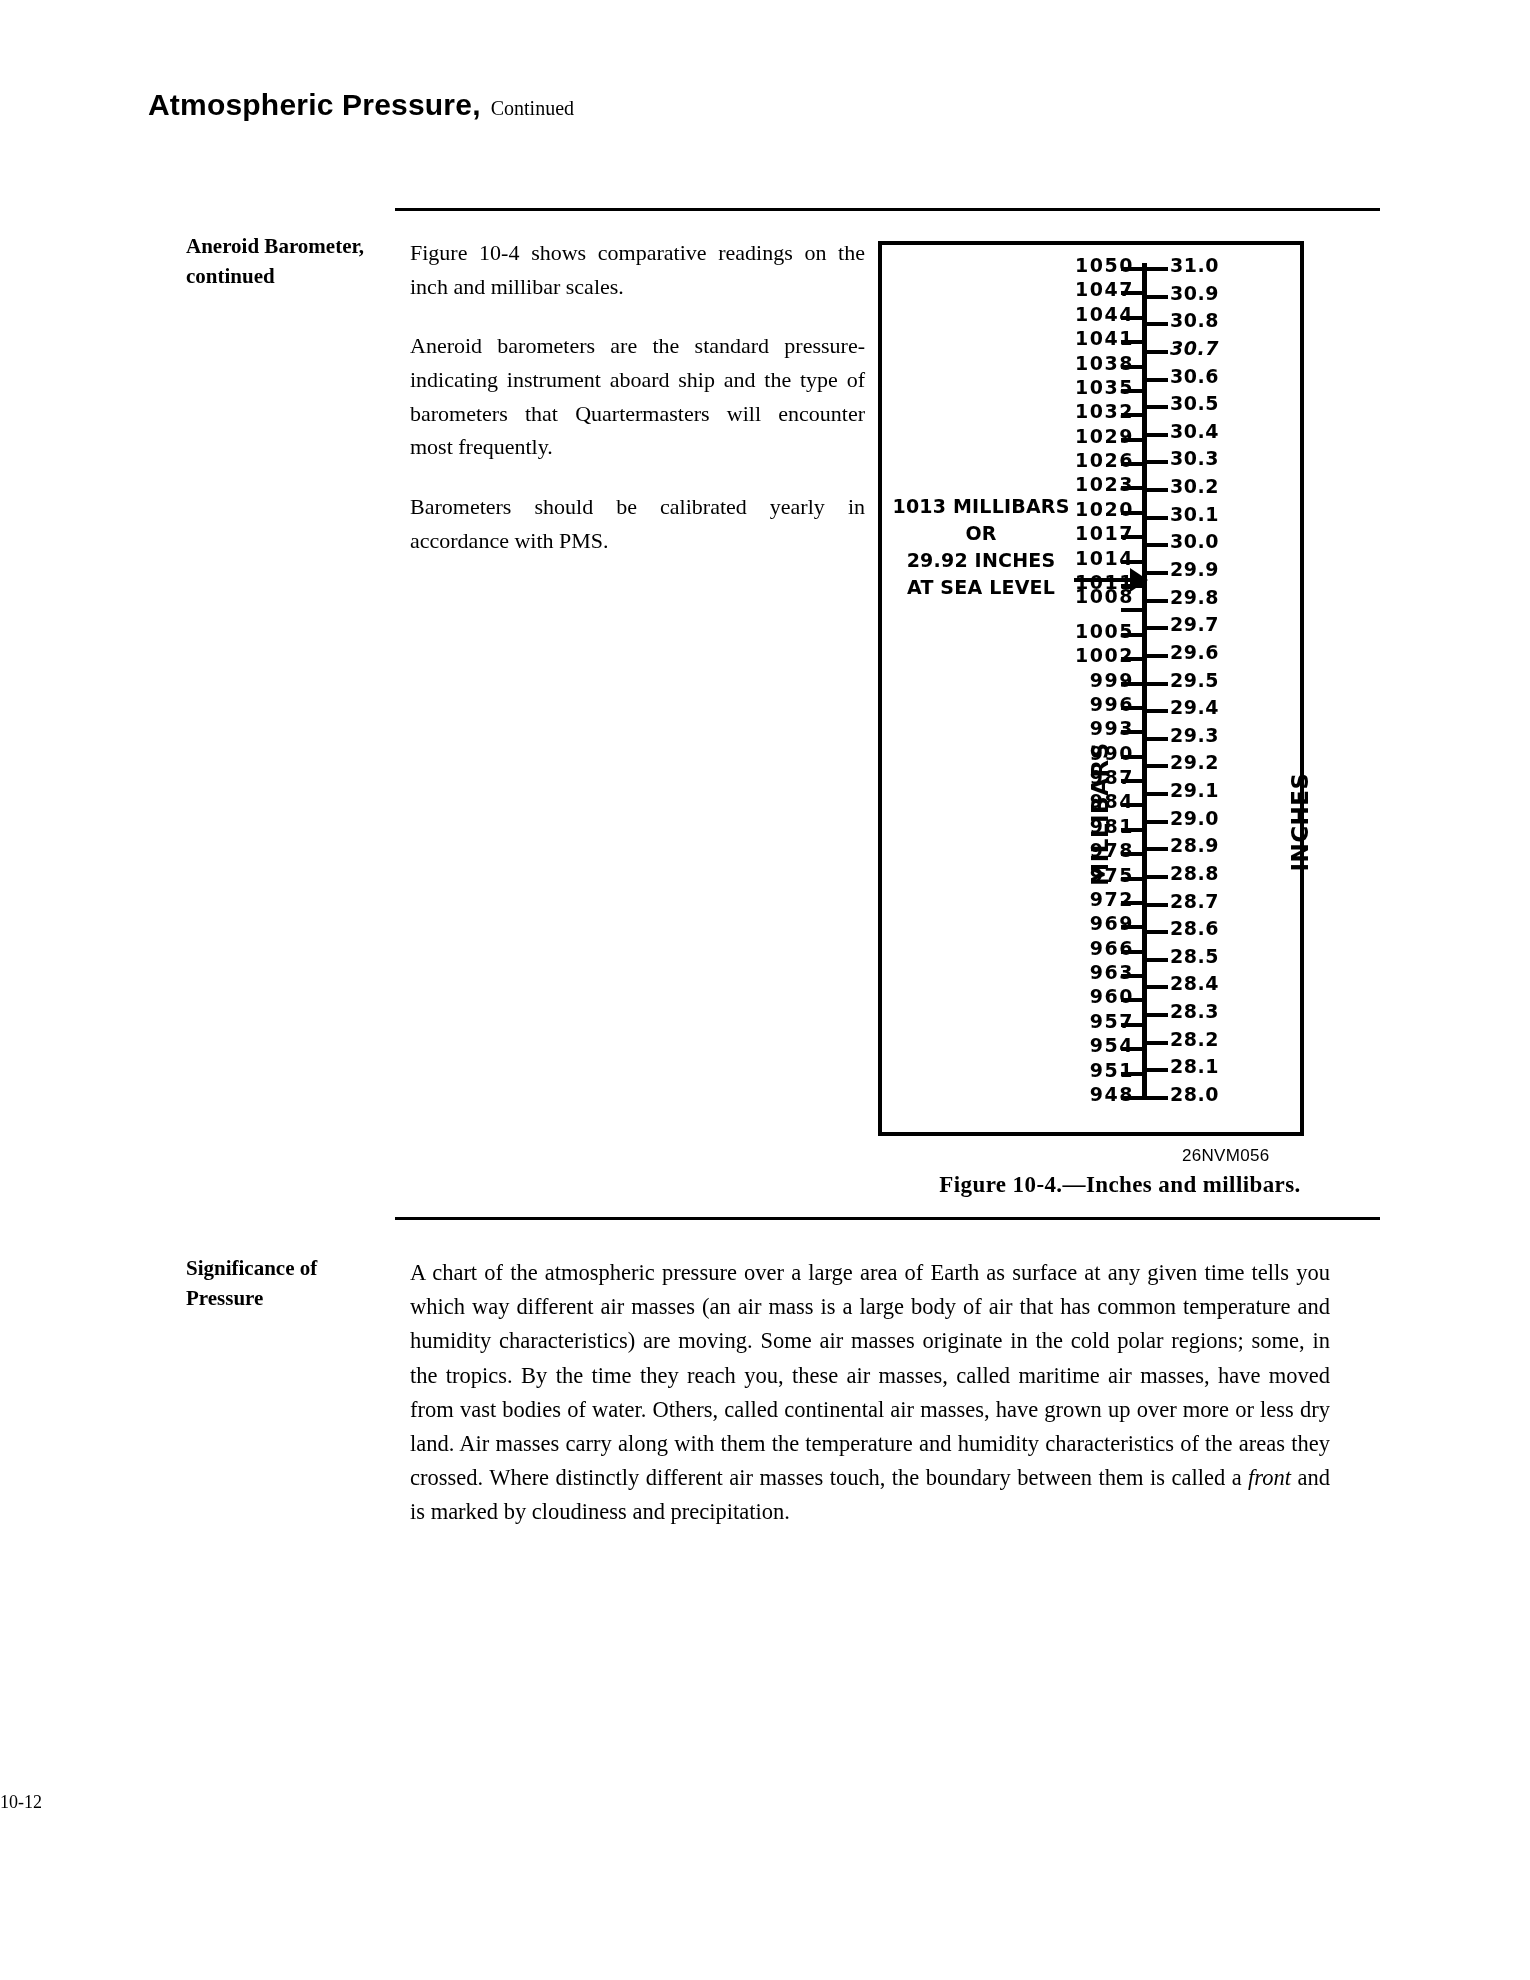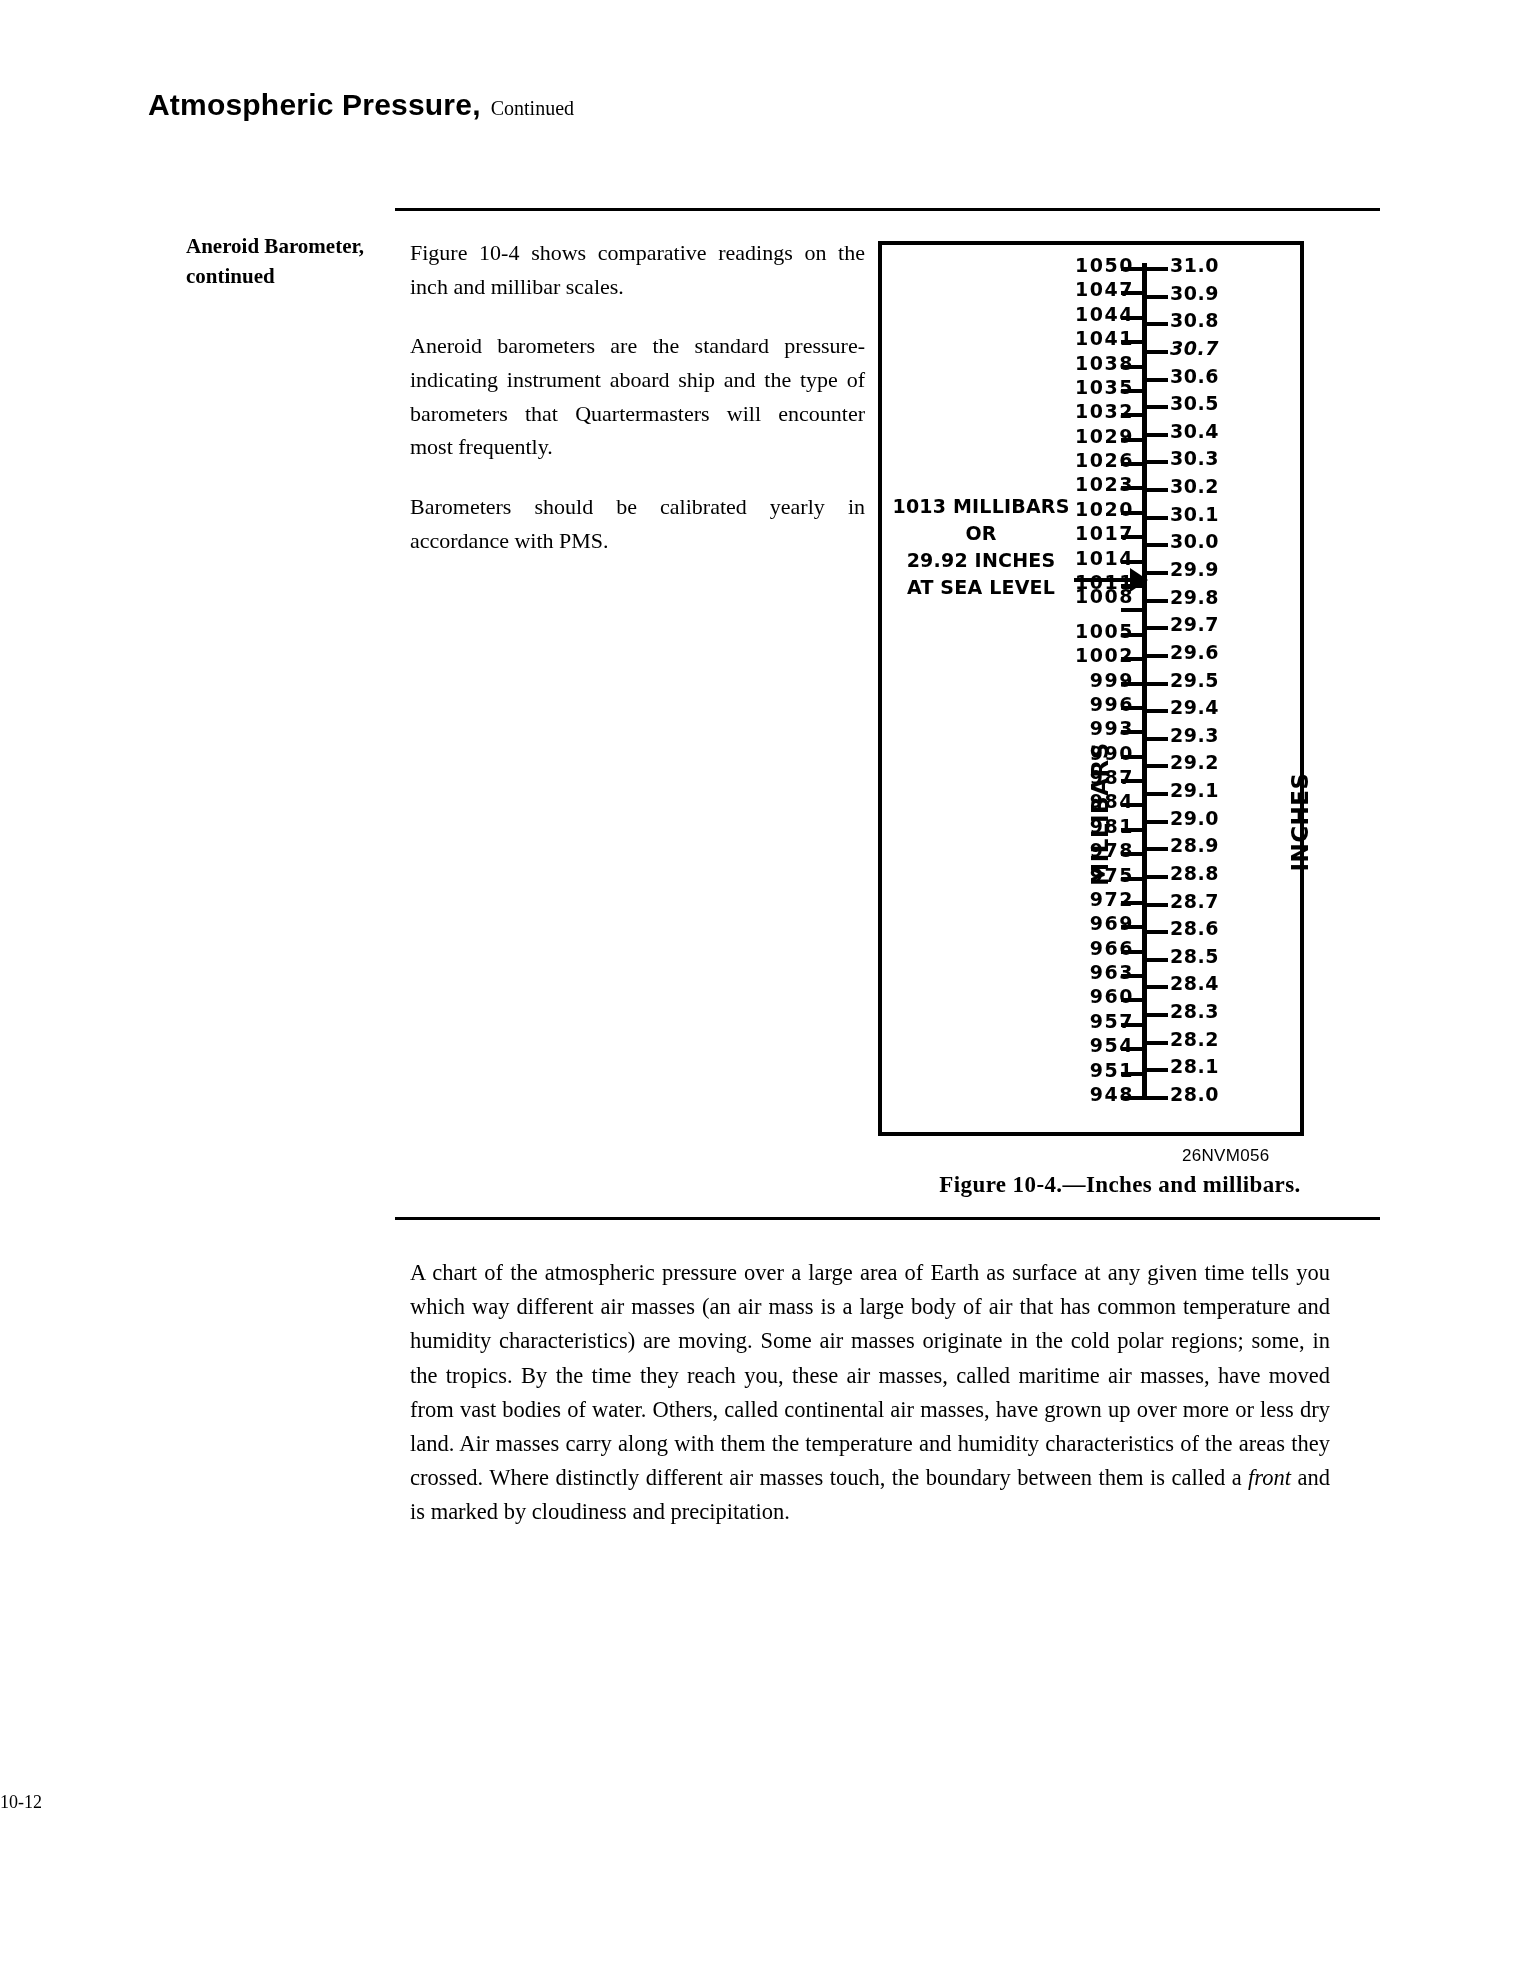--- a/index.html
+++ b/index.html
@@ -400,18 +400,19 @@
         <div class="in-row" style="top: 814.367px;">28.1</div>
         <div class="in-tick" style="top: 827.367px;"></div>
         <div class="in-row" style="top: 842px;">28.0</div>
         <div class="in-tick" style="top: 855px;"></div>
       </div>
   </div>
 
   <div class="fig-id">26NVM056</div>
   <div class="fig-caption">Figure 10-4.—Inches and millibars.</div>
 
+  <div class="sec2-heading">Significance of Pressure</div>
   <div class="sec2-body">
     <p><span>A chart of the atmospheric pressure over a large area of Earth as surface at any given time tells you which way different air masses (an air mass is a large body of air that has common temperature and humidity characteristics) are moving. Some air masses originate in the cold polar regions; some, in the tropics. By the time they reach you, these air masses, called maritime air masses, have moved from vast bodies of water. Others, called continental air masses, have grown up over more or less dry land. Air masses carry along with them the temperature and humidity characteristics of the areas they crossed. Where distinctly different air masses touch, the boundary between them is called a </span><em>front</em><span> and is marked by cloudiness and precipitation.</span></p>
   </div>
 
   <div class="page-number">10-12</div>
 </div>
 
 </body></html>

